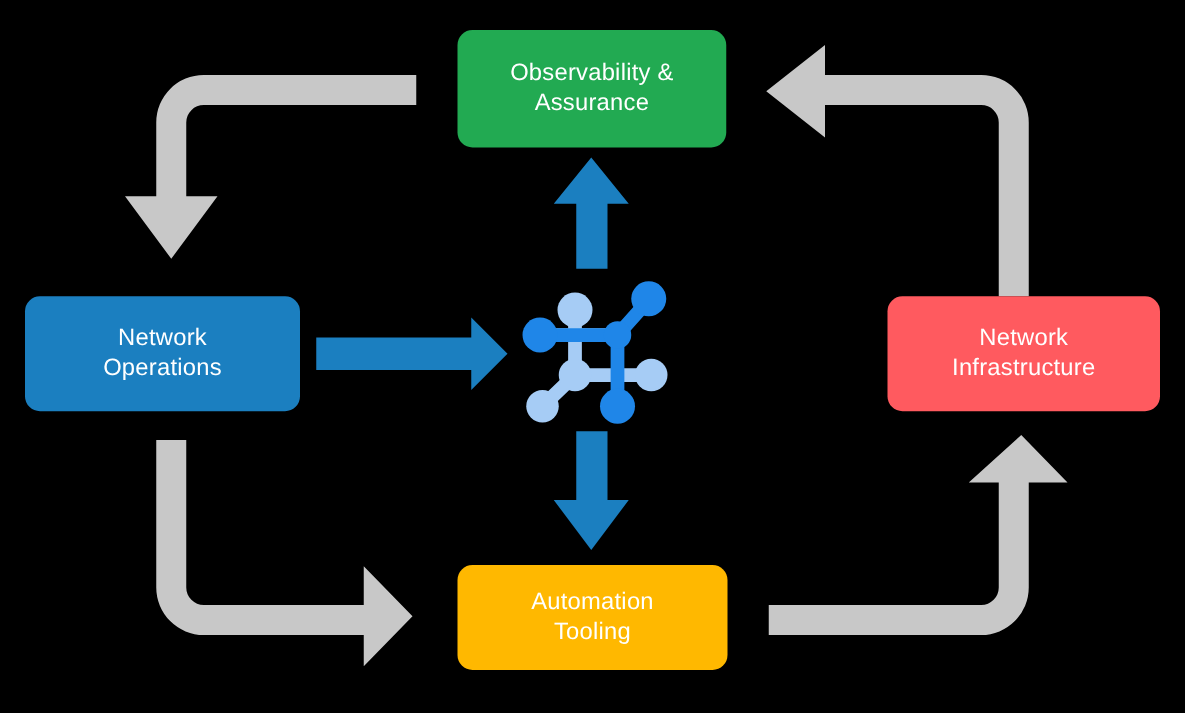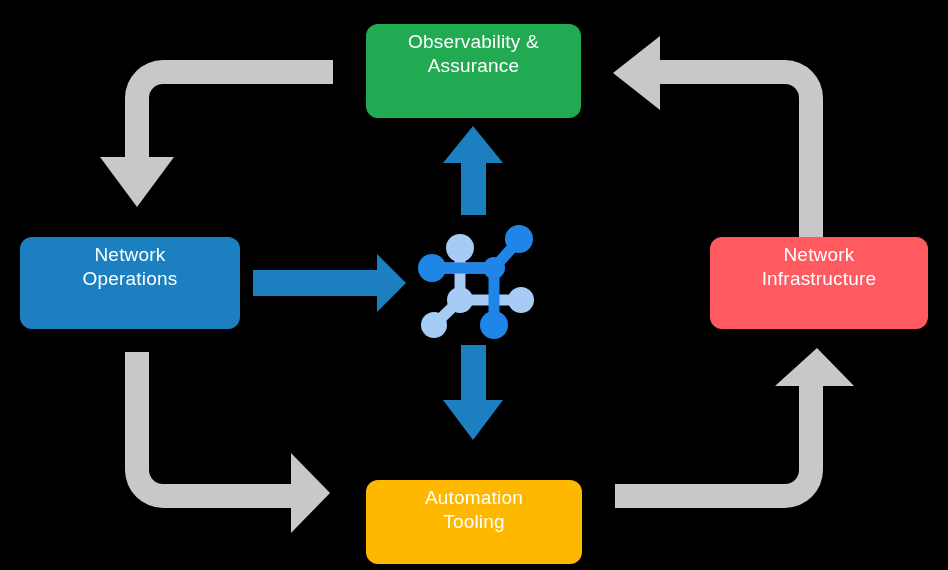--- a/index.html
+++ b/index.html
@@ -23,40 +23,40 @@
     left: 0;
     top: 0;
     width: 948px;
     height: 570px;
   }
   .node-box {
     position: absolute;
     box-sizing: border-box;
     border-radius: 12px;
     display: flex;
-    align-items: flex-start;
+    align-items: center;
     justify-content: center;
     text-align: center;
     color: #ffffff;
     font-size: 19px;
     line-height: 1.28;
     font-weight: 400;
     letter-spacing: 0.2px;
     padding: 6px 10px;
     white-space: pre-line;
   }
   .node-label {
     display: block;
     width: 100%;
     white-space: pre-line;
   }
   #box-observability { left: 366px; top: 24px;  width: 215px; height: 94px; }
   #box-operations    { left: 20px;  top: 237px; width: 220px; height: 92px; }
   #box-infrastructure{ left: 710px; top: 237px; width: 218px; height: 92px; }
-  #box-automation    { left: 366px; top: 452px; width: 216px; height: 84px; margin-top: 28px; }
+  #box-automation    { left: 366px; top: 452px; width: 216px; height: 84px; }
 </style>
 </head>
 <body>
 
 <div id="canvas">
 
   <svg class="layer" viewBox="0 0 948 570" aria-hidden="true">
 
     <path fill="#c8c8c8" d="M 333 60
              L 163 60

